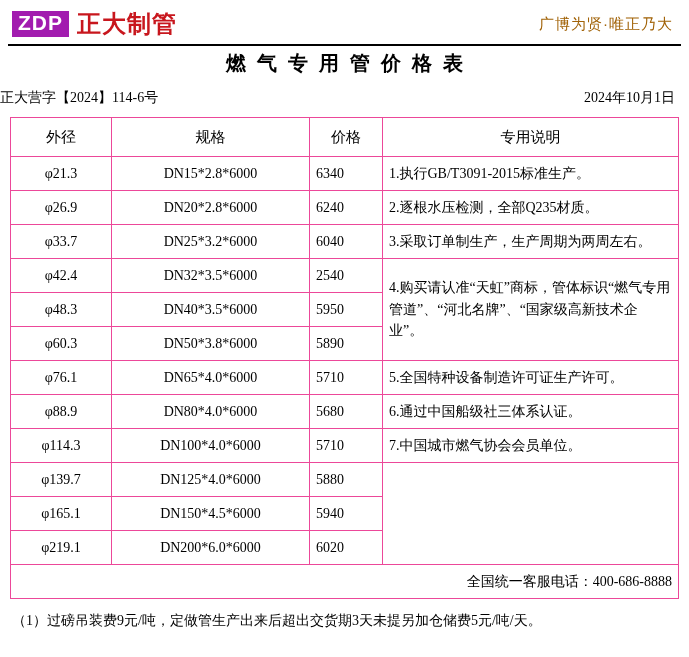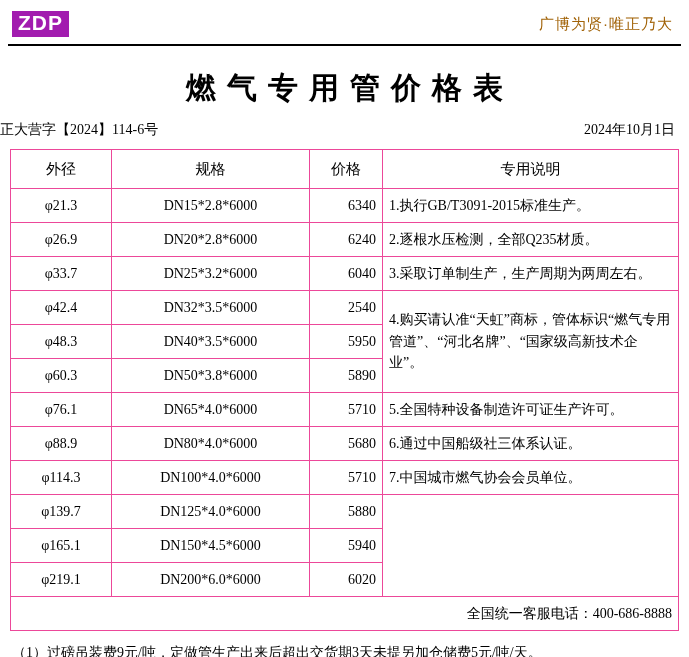--- a/index.html
+++ b/index.html
@@ -64,23 +64,23 @@
     height: 2px;
     background: #000000;
     margin: 0 8px;
   }
 
   
   .doc-title {
     text-align: center;
     font-family: "Liberation Serif", serif;
     font-weight: bold;
-    font-size: 30px;
+    font-size: 20px;
     letter-spacing: 11px;
-    padding: 22px 0 10px 0;
+    padding: 4px 0 10px 0;
     text-indent: 11px;
   }
 
   
   .meta-row {
     display: flex;
     justify-content: space-between;
     align-items: baseline;
     font-size: 14px;
     padding: 2px 14px 10px 0;
@@ -105,21 +105,21 @@
     vertical-align: middle;
   }
   table.price thead th {
     font-weight: normal;
     font-size: 15px;
     text-align: center;
     height: 38px;
   }
   .col-od { width: 88px; text-align: center; }
   .col-spec { width: 185px; text-align: center; }
-  .col-price { width: 60px; text-align: right; }
+  .col-price { width: 60px; text-align: left; }
   .col-note { text-align: left; margin-left: 43px; }
 
   .note-cell {
     text-align: left;
     vertical-align: middle;
     padding-left: 8px;
     line-height: 1.55;
   }
   .note-merge {
     height: 99px;
@@ -144,20 +144,21 @@
   }
 </style>
 </head>
 <body>
 
 <div class="page">
 
   <div class="header">
     <div class="brand">
       <span class="brand-mark">ZDP</span>
+      <span class="brand-name">正大制管</span>
     </div>
     <div class="slogan">广博为贤·唯正乃大</div>
   </div>
   <div class="header-rule"></div>
 
   <div class="doc-title">燃气专用管价格表</div>
 
   <div class="meta-row">
     <span class="meta-docno">正大营字【2024】114-6号</span>
     <span>2024年10月1日</span>

